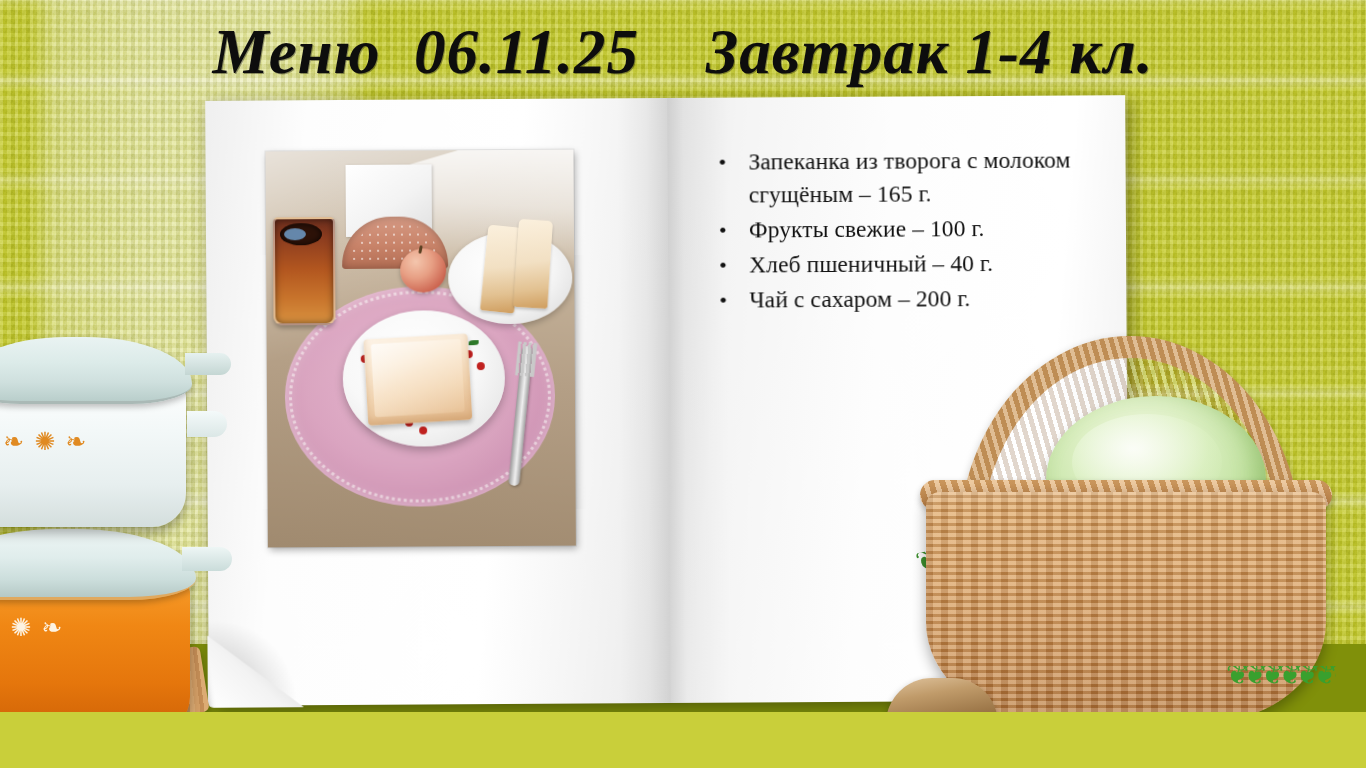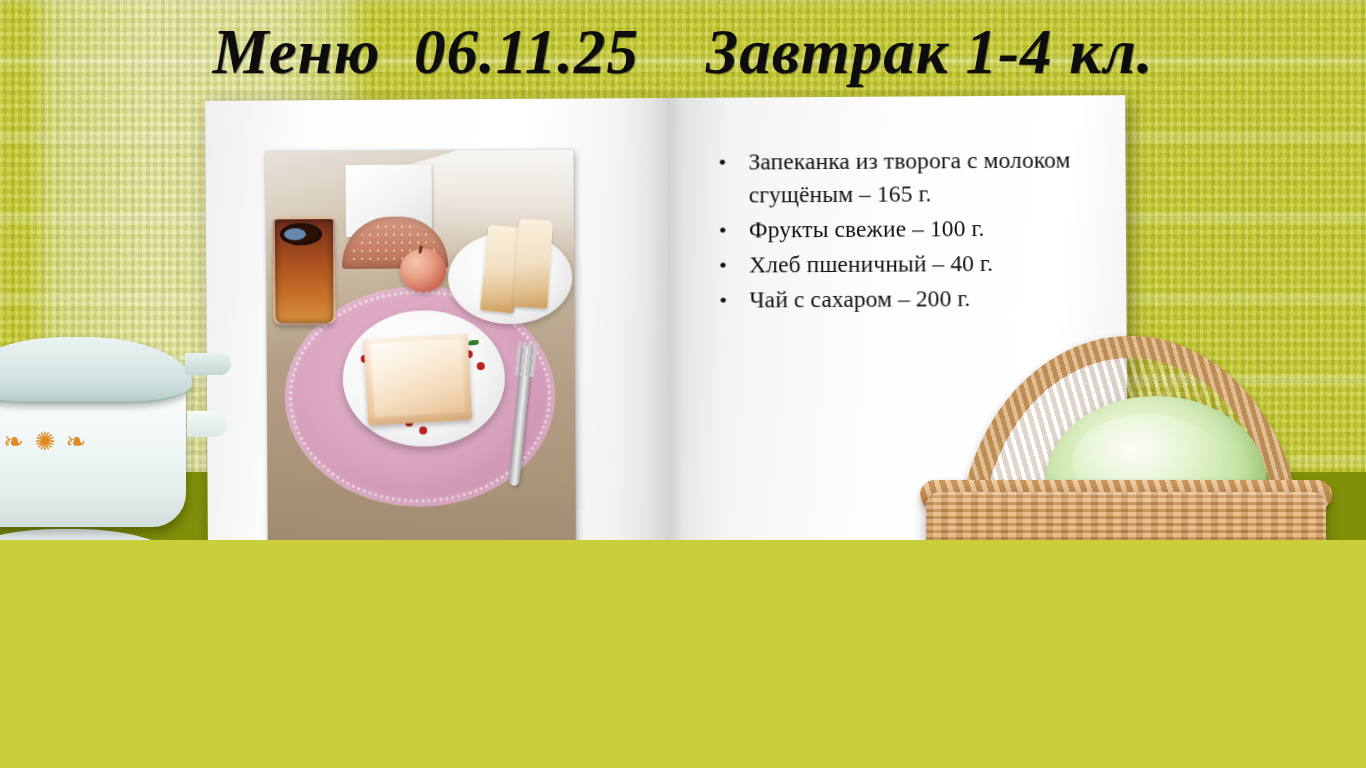--- a/index.html
+++ b/index.html
@@ -2,21 +2,21 @@
 <html><head>
 <meta charset="utf-8">
 <style>
   html,body{margin:0;padding:0;}
   body{
     width:1366px;height:768px;overflow:hidden;
     font-family:"Liberation Serif", serif;
     background:#c9cf3a;
   }
   #slide{
-    position:relative;width:1366px;height:540px;overflow:hidden;
+    position:relative;width:1366px;height:712px;overflow:hidden;
   }
 
   
   .bg-base{
     position:absolute;inset:0;
     background:
       linear-gradient(90deg,
         rgba(255,255,255,.00) 0%,
         rgba(255,255,255,.00) 2%,
         rgba(255,255,255,.38) 4%,

